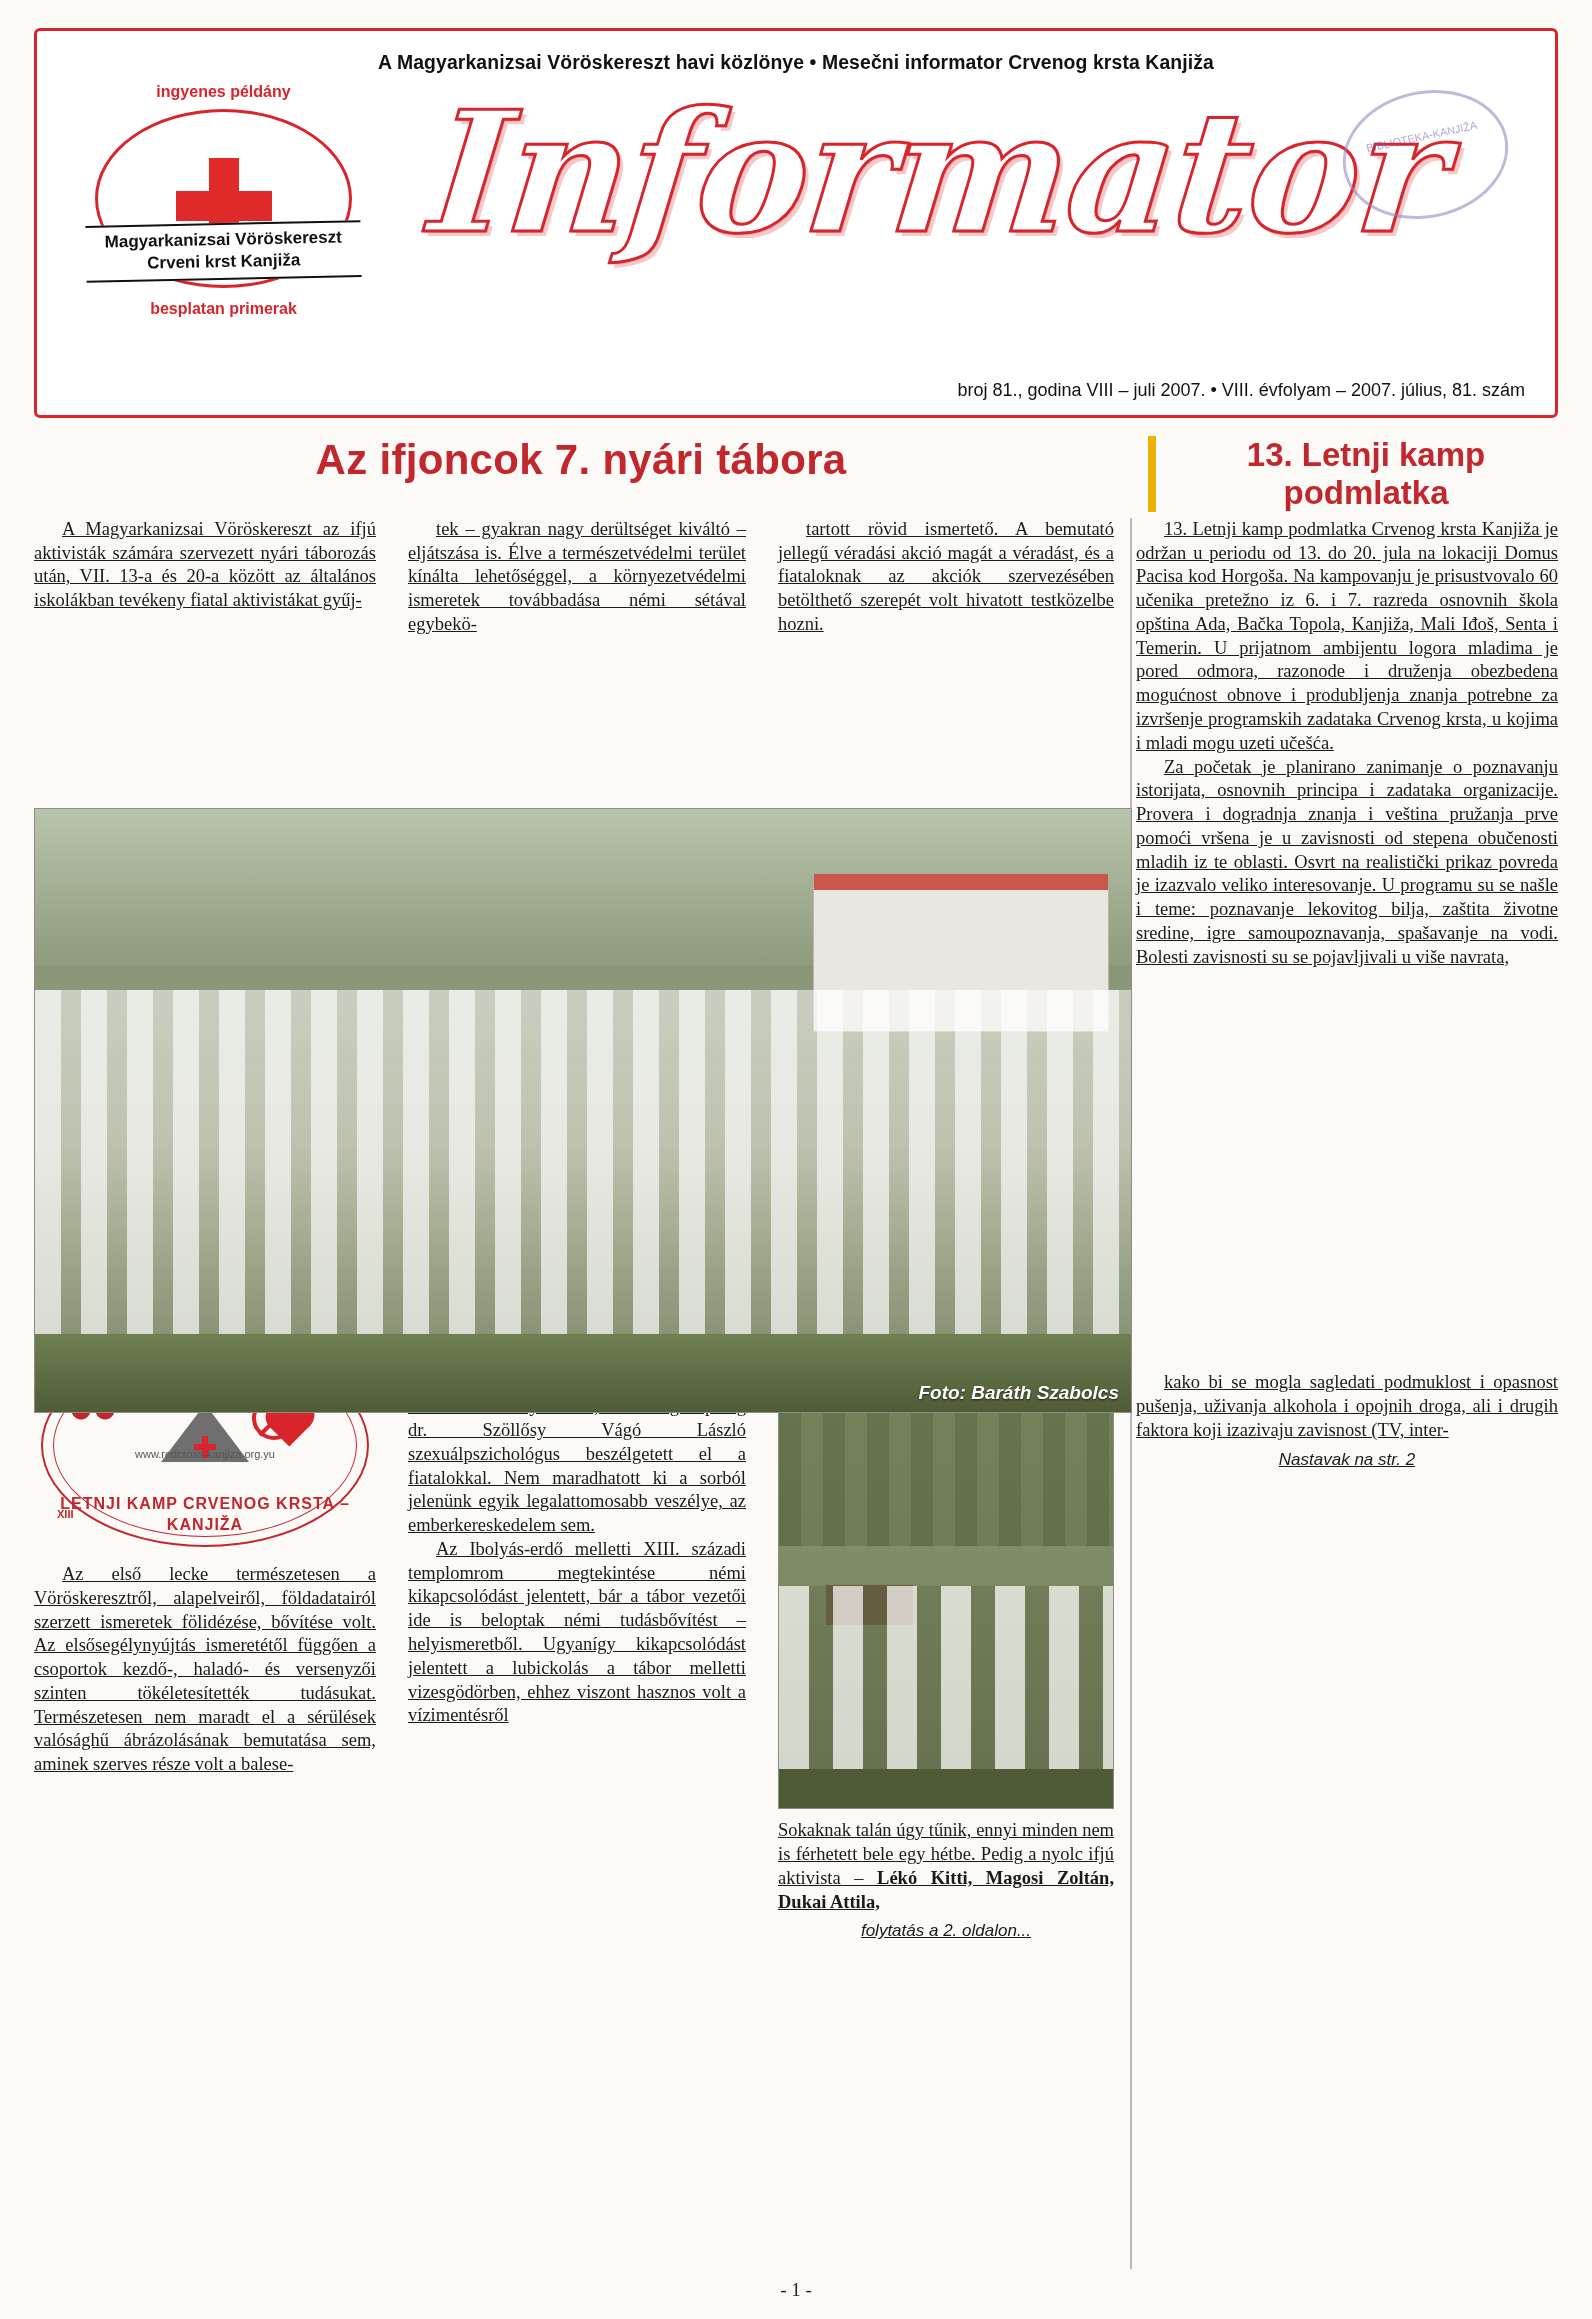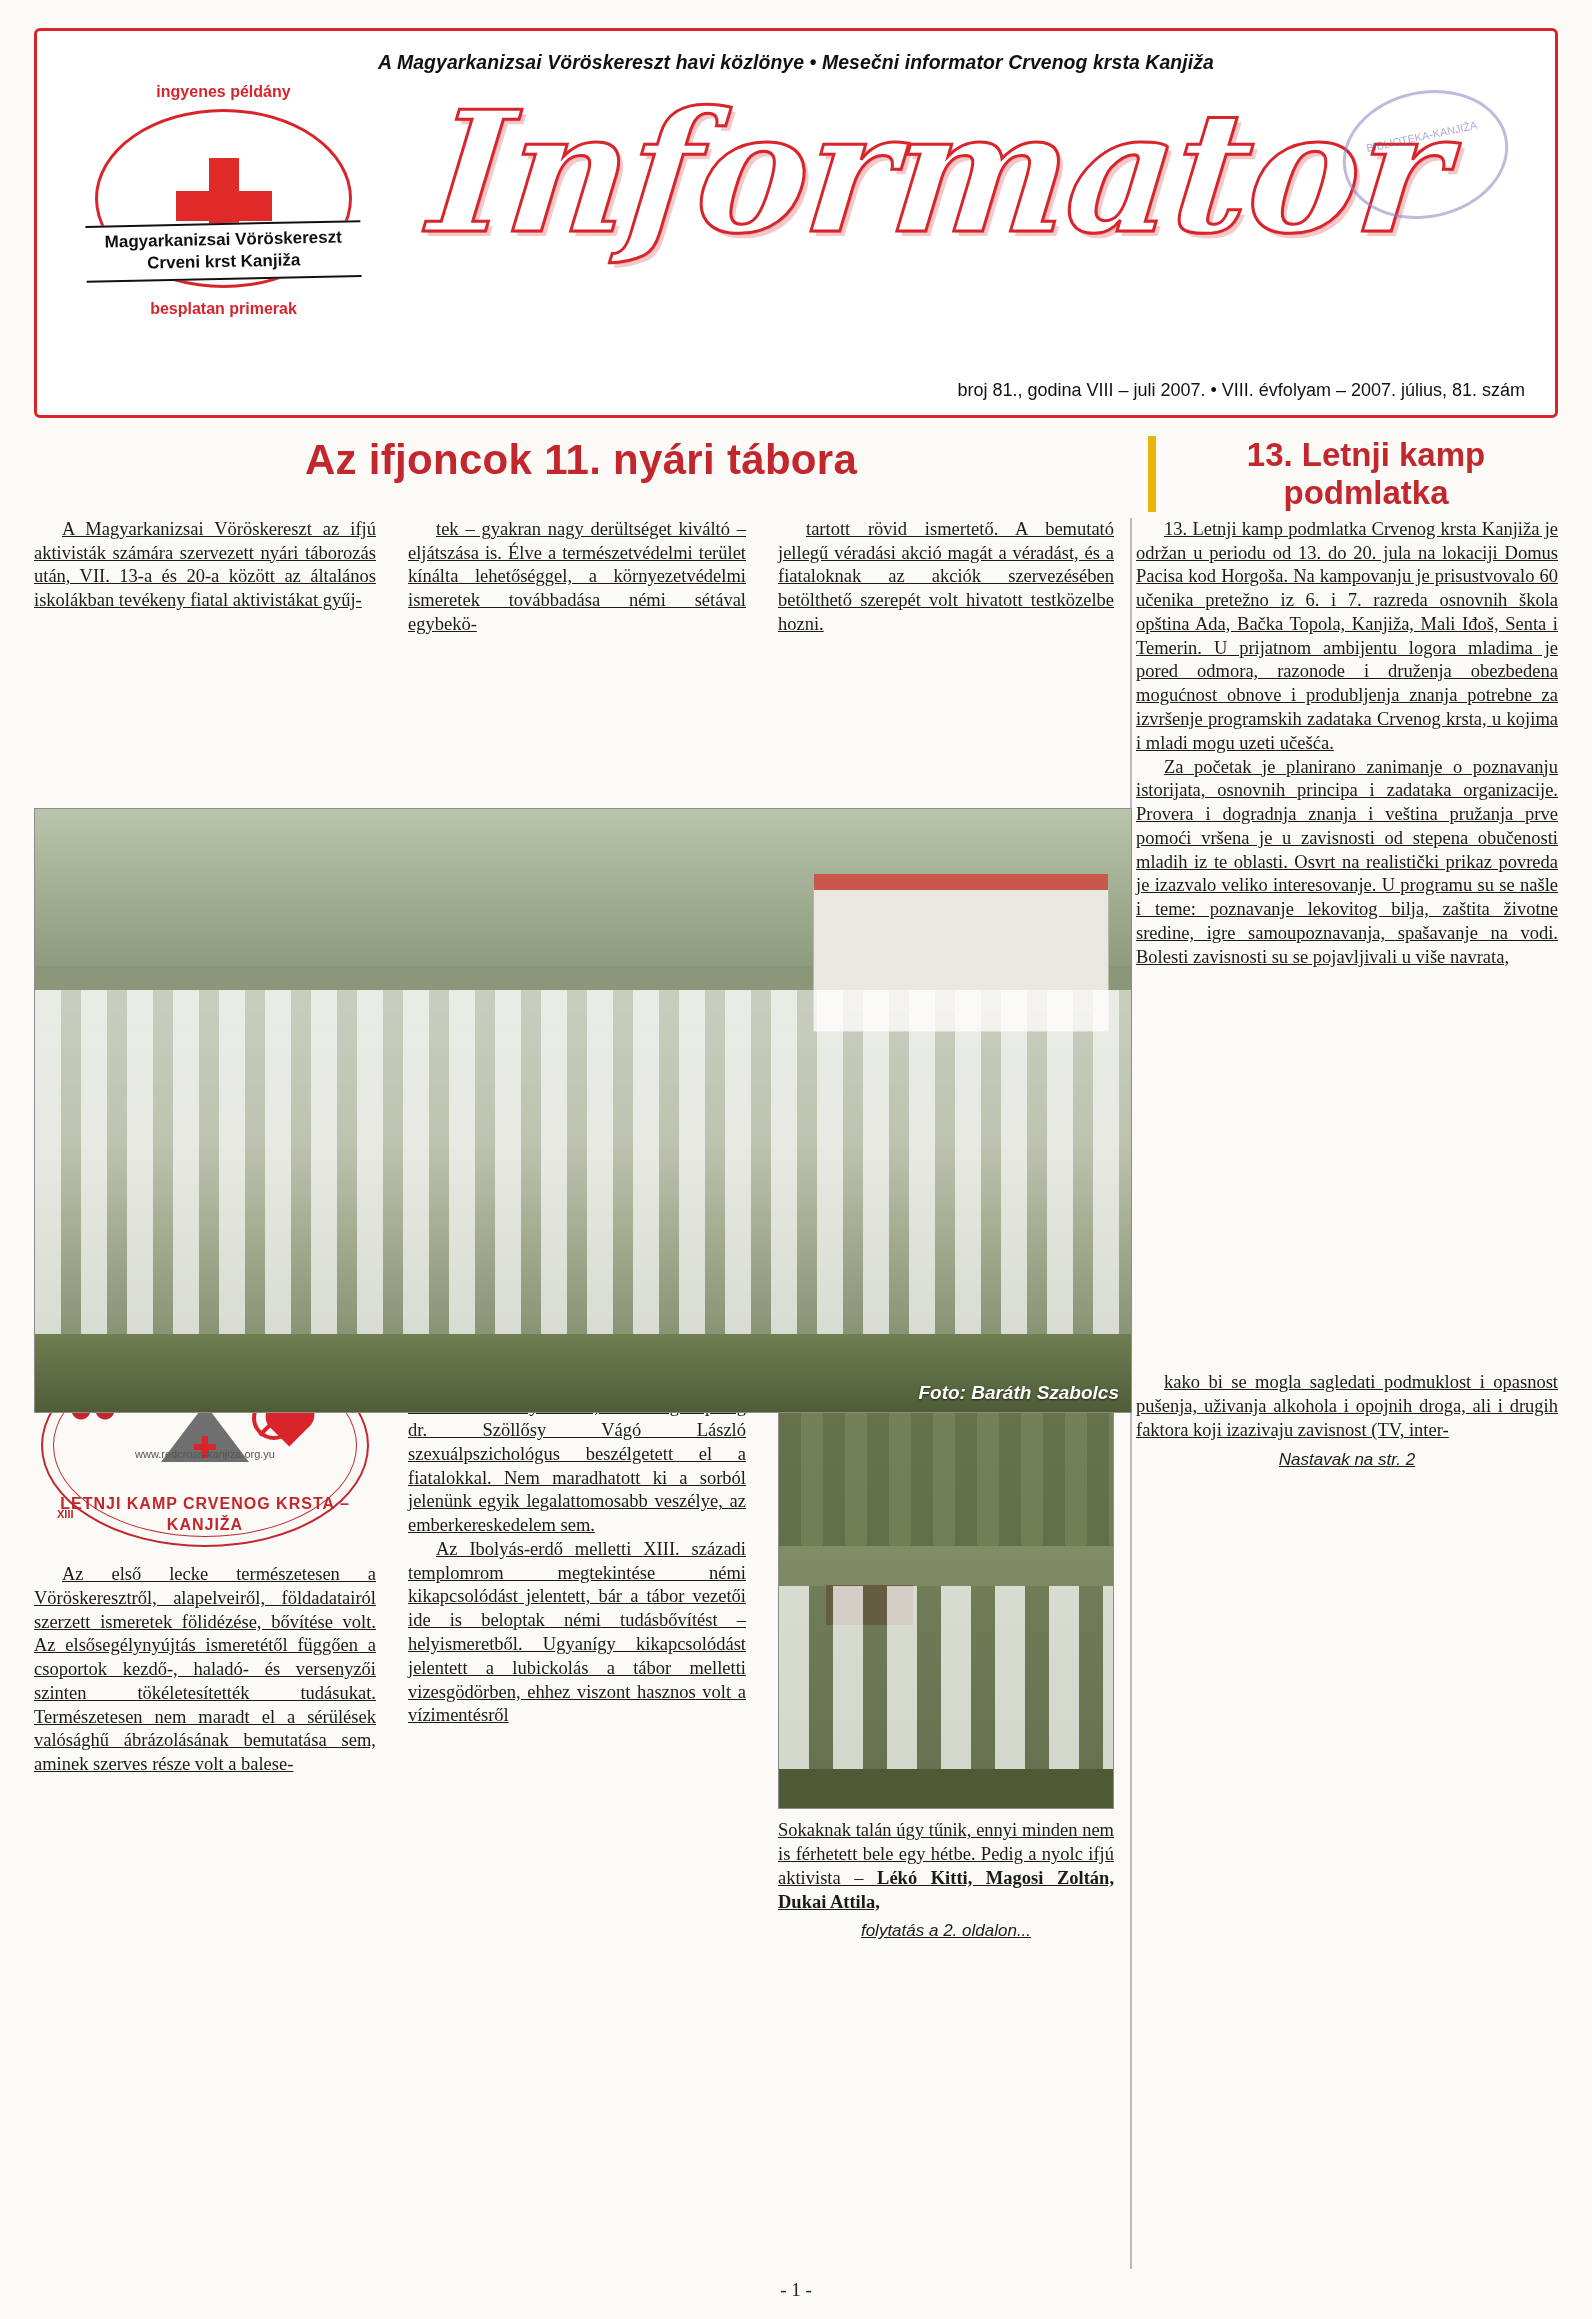--- a/index.html
+++ b/index.html
@@ -24,21 +24,20 @@
     border:3px solid #d8242a;
     border-radius:6px;
     height:390px;
     background:#ffffff;
     overflow:hidden;
   }
   .masthead-top {
     text-align:center;
     font-family:"Liberation Sans", sans-serif;
     font-weight:bold;
-    font-style:italic;
     font-size:19.4px;
     color:#111;
     padding-top:20px;
     letter-spacing:0.1px;
   }
   .logo-block {
     position:absolute;
     left:52px; top:52px;
     width:269px; text-align:center;
   }
@@ -358,21 +357,21 @@
     <div class="wordmark">
       <div class="wordmark-text">Informator</div>
     </div>
 
     <div class="stamp">BIBLIOTEKA-KANJIŽA</div>
 
     <div class="issue-line">broj 81., godina VIII – juli 2007.  • VIII. évfolyam – 2007. július, 81. szám</div>
   </div>
 
   <div class="headrow">
-    <div class="head-left">Az ifjoncok 11. nyári tábora</div>
+    <div class="head-left">Az ifjoncok 7. nyári tábora</div>
     <div class="head-right">13. Letnji kamp podmlatka</div>
   </div>
 
   <div class="body-grid">
 
     <div class="col col1">
       <p>A Magyarkanizsai Vöröskereszt az ifjú aktivisták számára szervezett nyári táborozás után, VII. 13-a és 20-a között az általános iskolákban tevékeny fiatal aktivistákat gyűj-</p>
       <div style="height:521px"></div>
       <p>tötte egybe. A 60 ifjonc Ada, Kishegyes, Magyarkanizsa, Temerin, Topolya és Zenta községek településeiről érkezett a Horgos melletti Domus Pacis nyújtotta kényelmes táborhelyre. A fiatalok gyorsan elhelyezkedtek a sátrakban, majd a rekkenő hőségben a fák „hűvösében” megkezdődtek a foglalkozások.</p>
 

